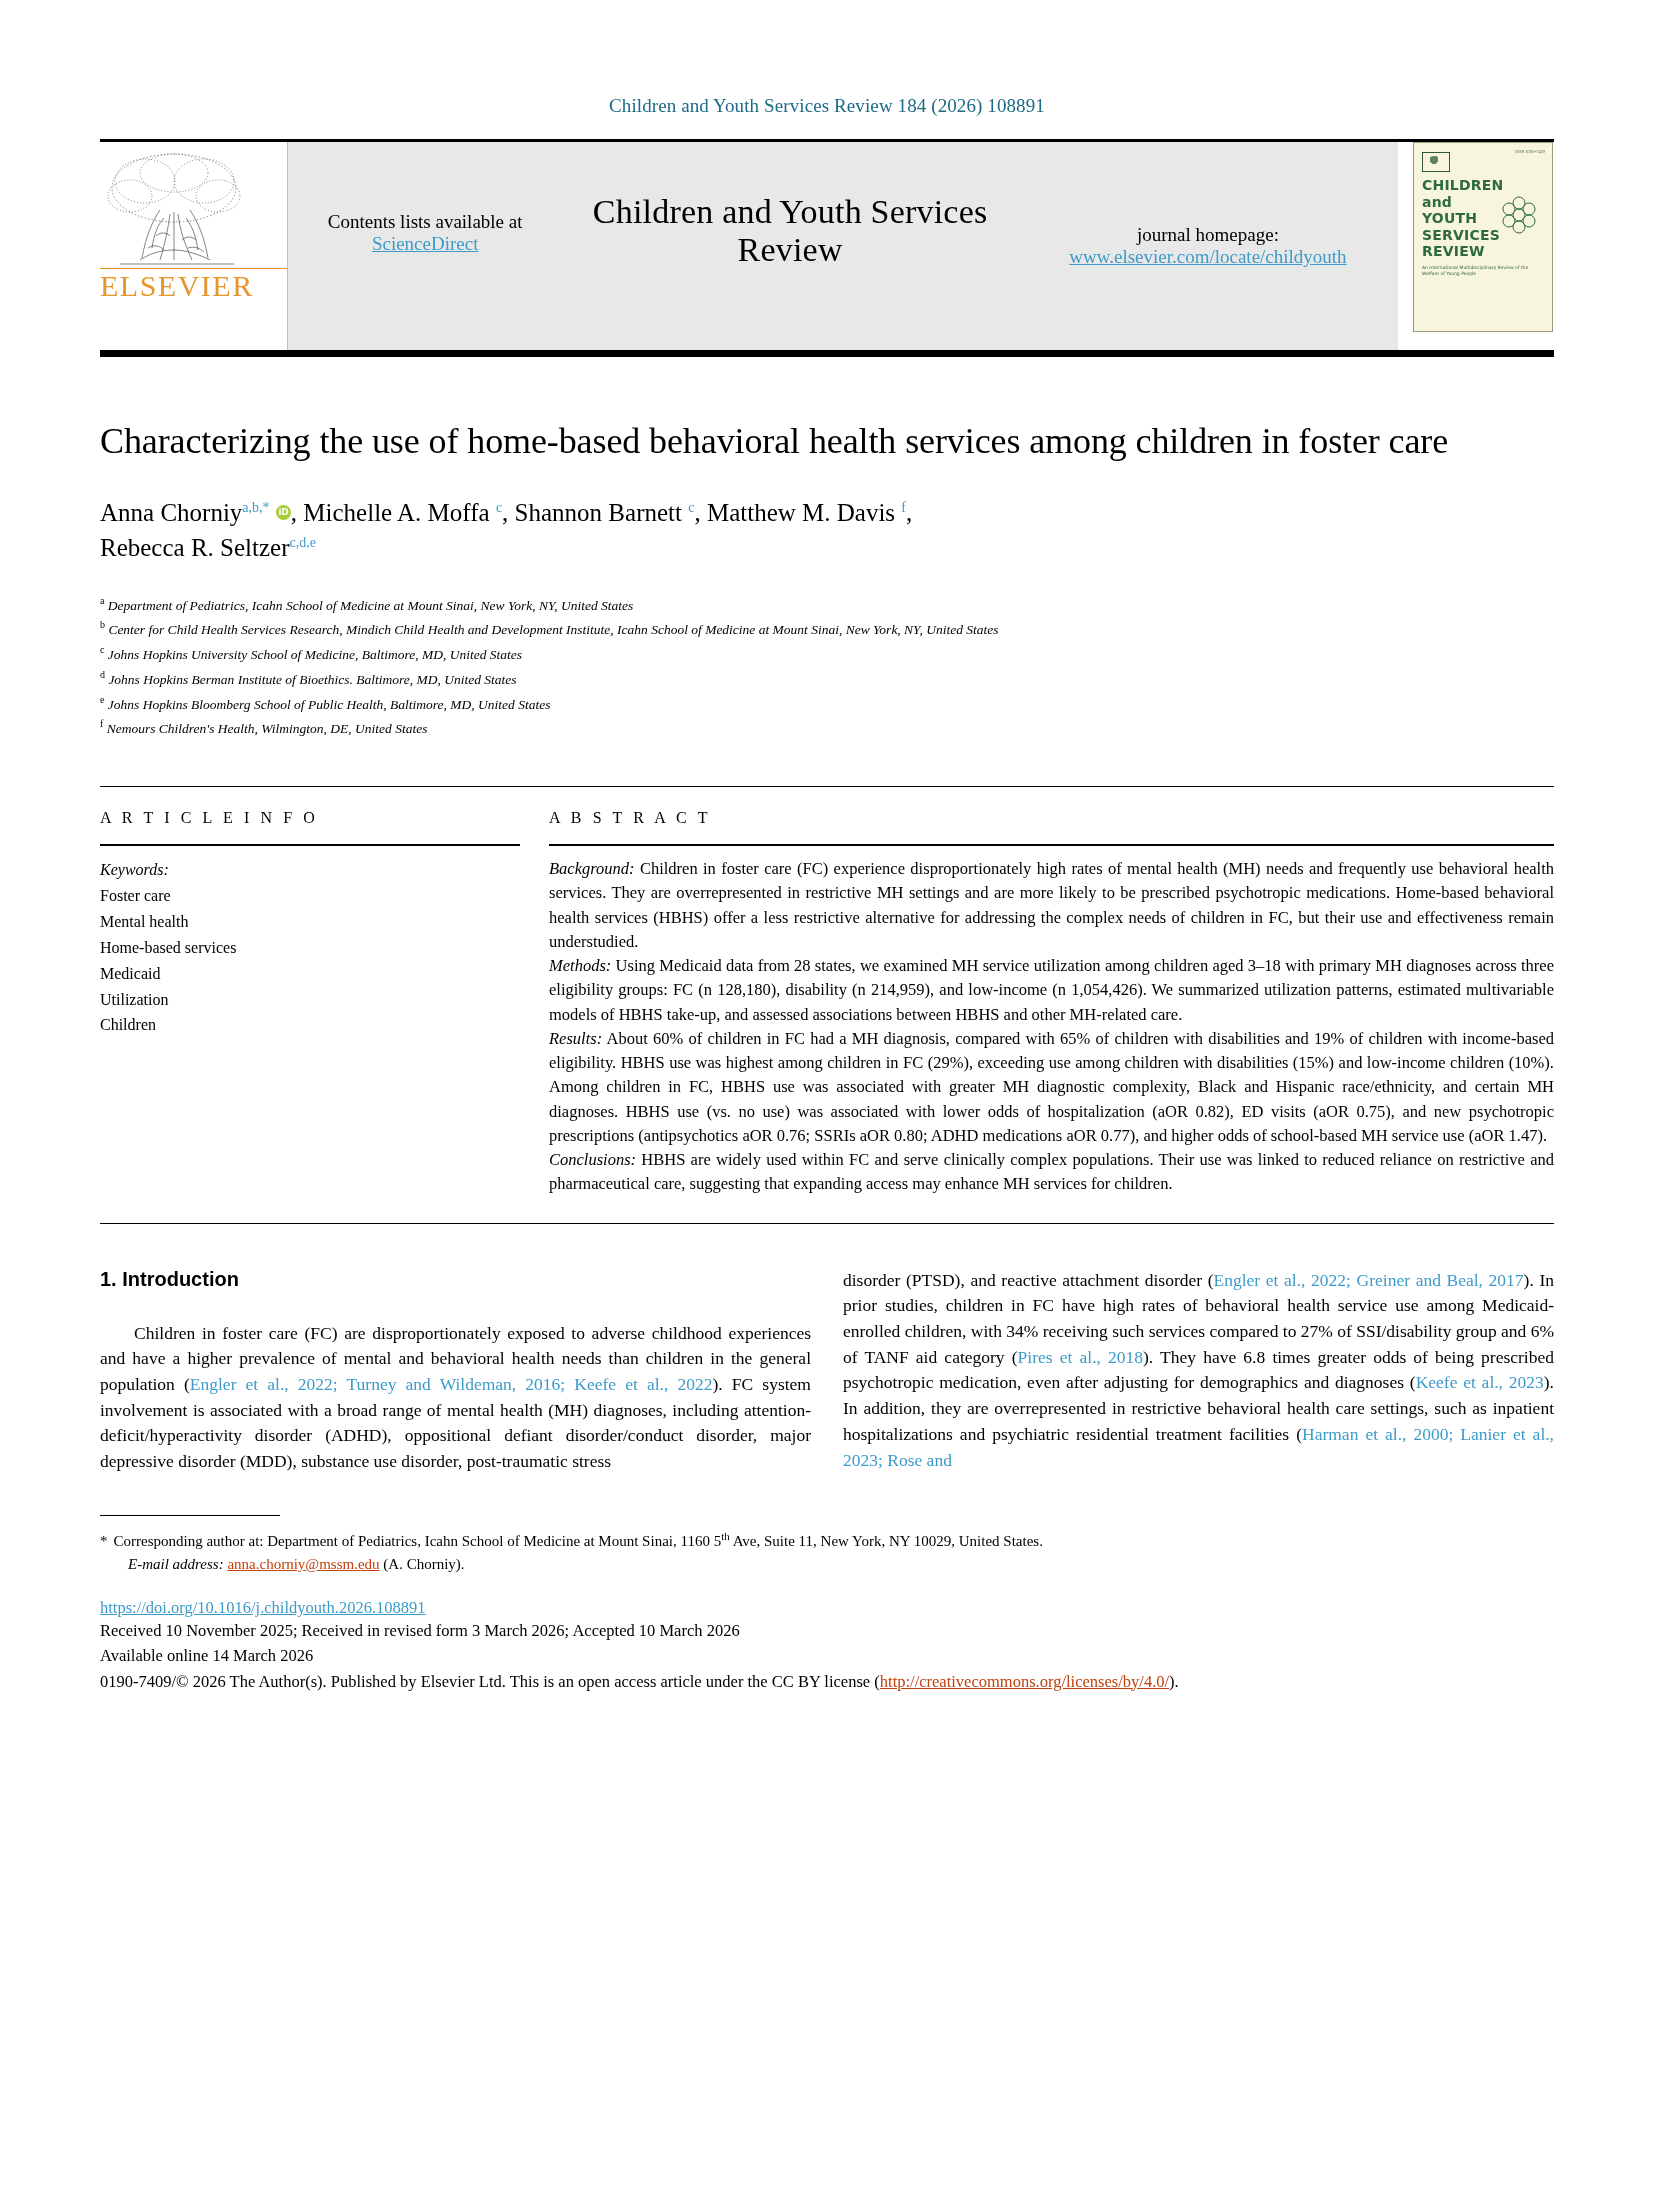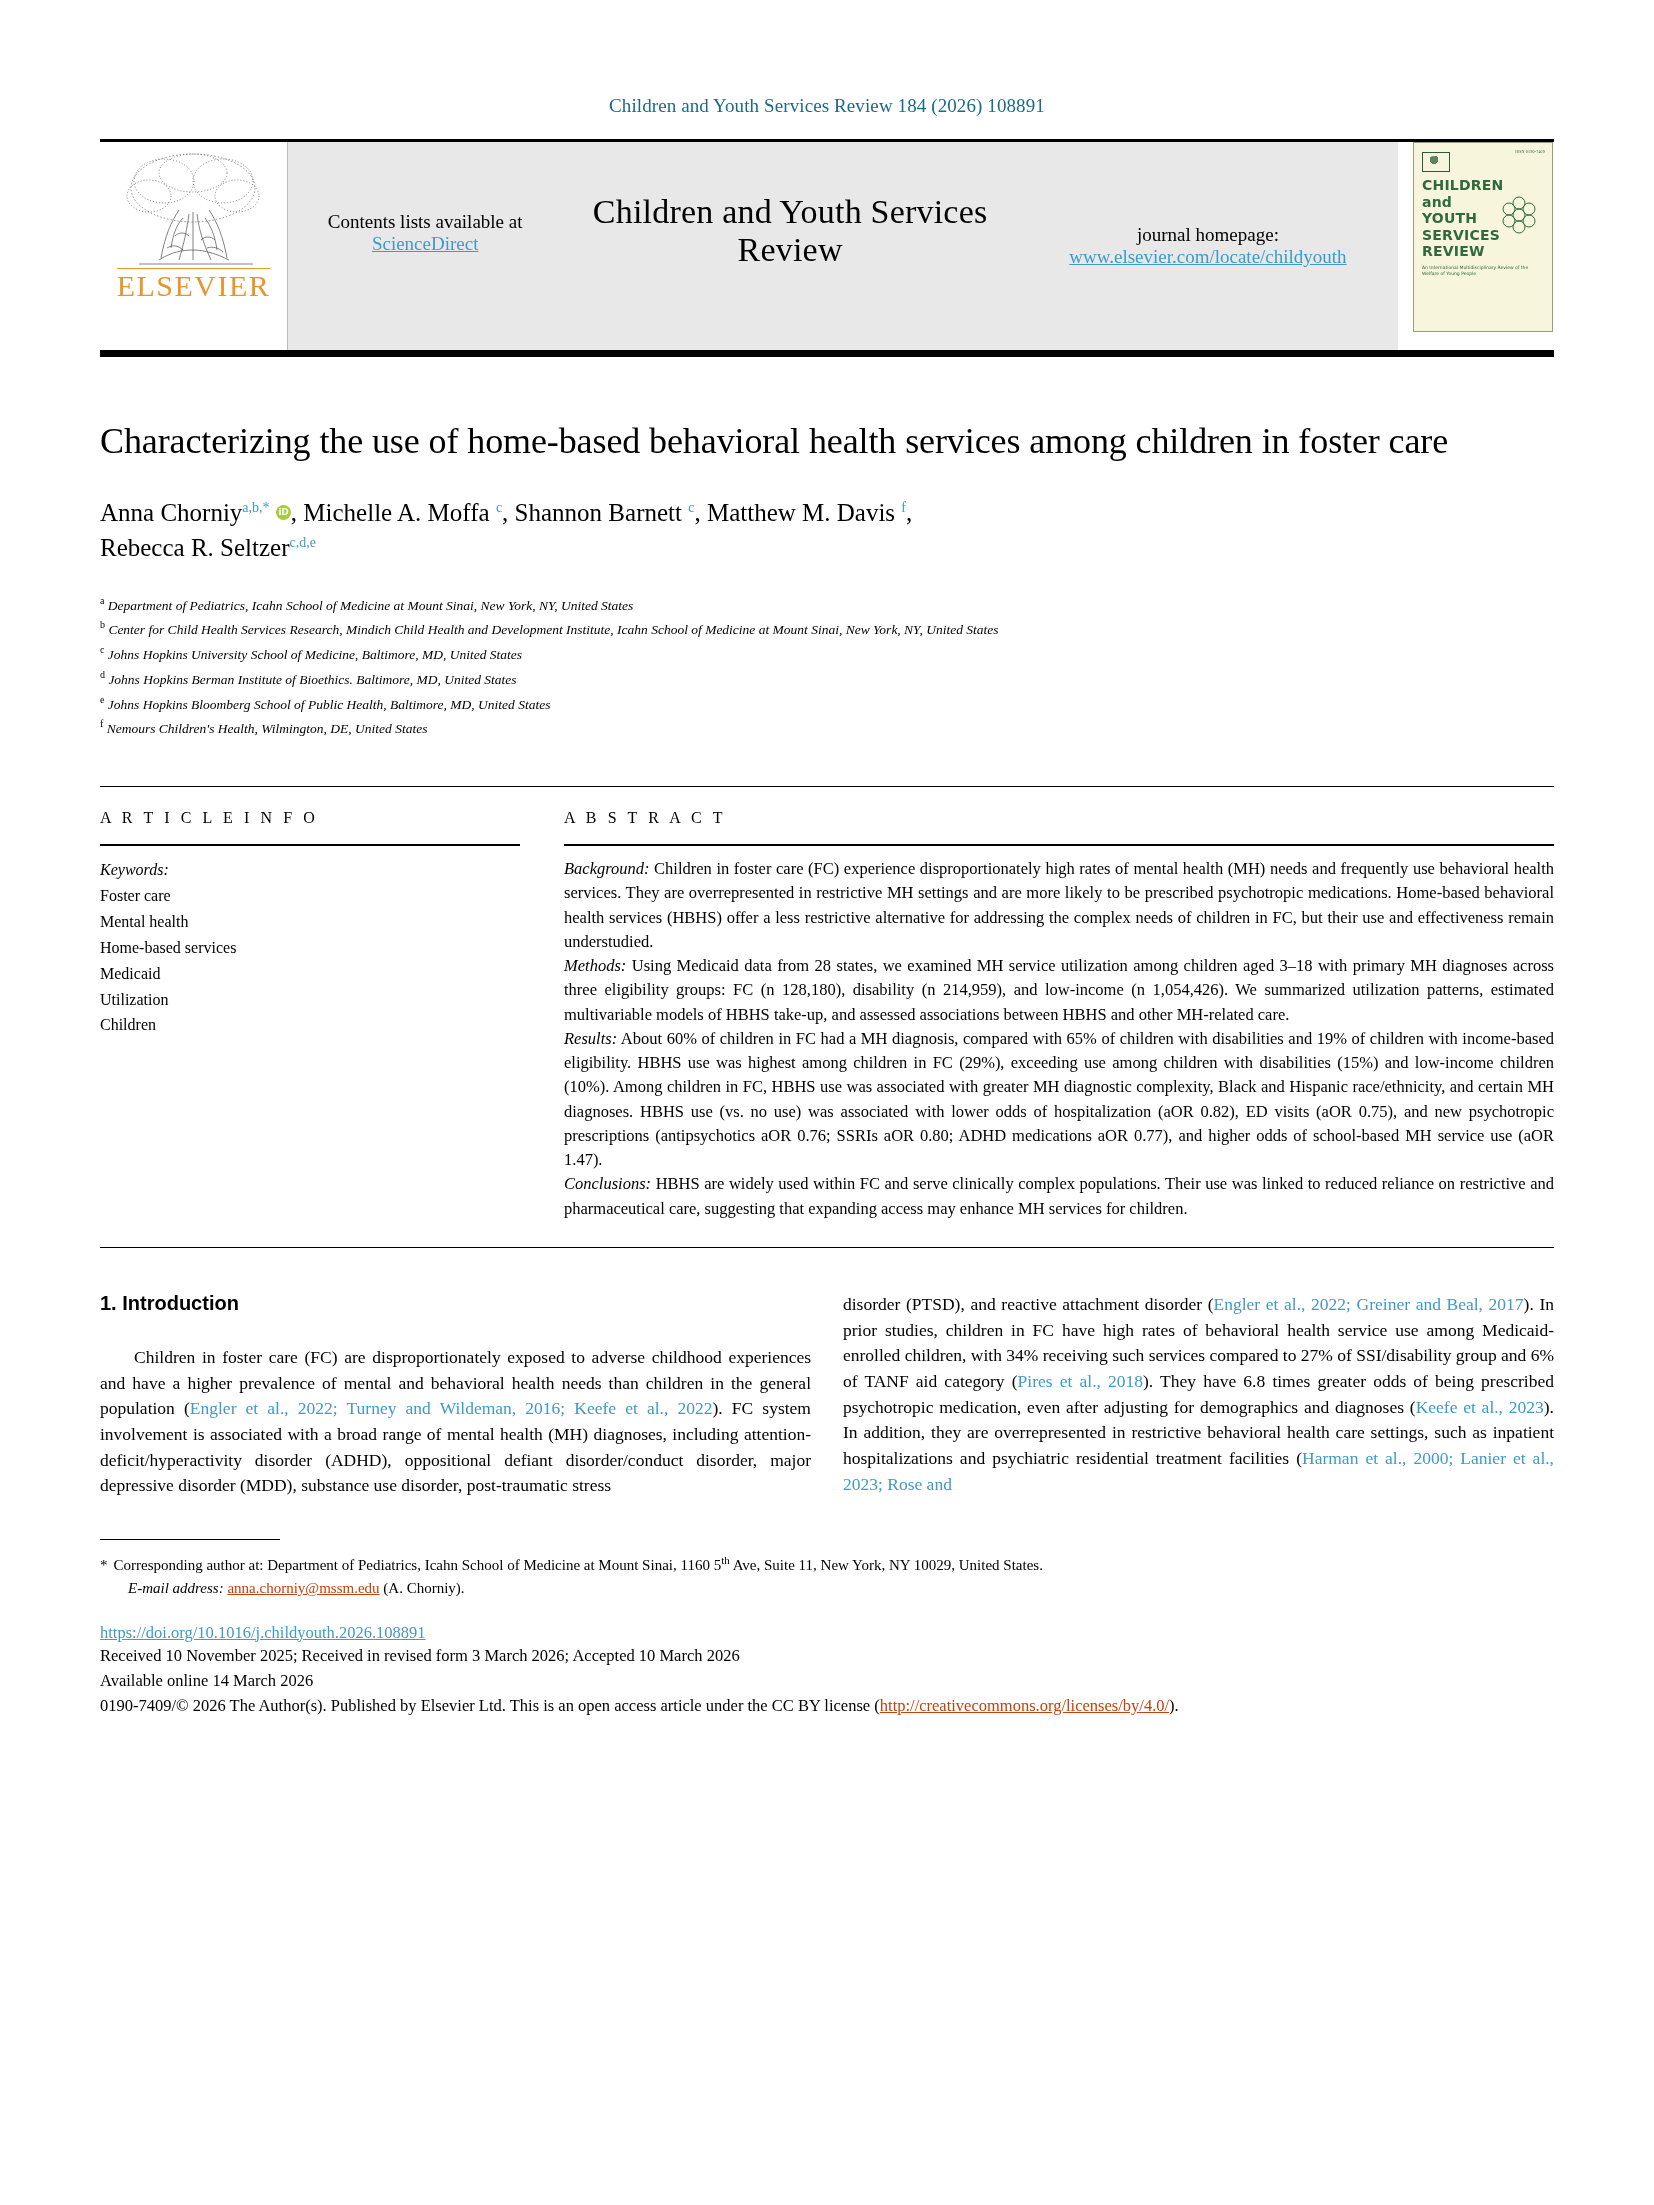--- a/index.html
+++ b/index.html
@@ -41,21 +41,20 @@
     display: flex;
     align-items: stretch;
     height: 208px;
   }
   .elsevier-cell {
     width: 188px;
     flex: 0 0 188px;
     border-right: 1px solid #bdbdbd;
     display: flex;
     flex-direction: column;
-    align-items: center;
     justify-content: flex-start;
     padding-top: 6px;
   }
   .tree-svg { display:block; }
   .elsevier-word {
     font-family: "Liberation Serif", serif;
     font-size: 30px;
     letter-spacing: 1.5px;
     color: #E8952B;
     margin-top: 2px;
@@ -175,21 +174,21 @@
   }
   .affils { font-size: 13.5px; font-style: italic; line-height: 1.72; }
   .affils .aff-mark { font-style: normal; font-size: 10px; vertical-align: super; }
 
   
   .info-abstract {
     margin: 46px 100px 0 100px;
     border-top: 1px solid #000;
     padding-top: 22px;
     display: flex;
-    gap: 44px;
+    gap: 29px;
   }
   .col-info { width: 420px; flex: 0 0 420px; }
   .col-abstract { flex: 1 1 auto; }
   .sec-head {
     font-size: 16px;
     letter-spacing: 3.6px;
     margin-bottom: 17px;
   }
   .sec-rule { border-top: 2px solid #000; margin-bottom: 11px; }
   .kw-head { font-style: italic; font-size: 16px; line-height: 1.62; font-family: Liberation Serif, serif; }

